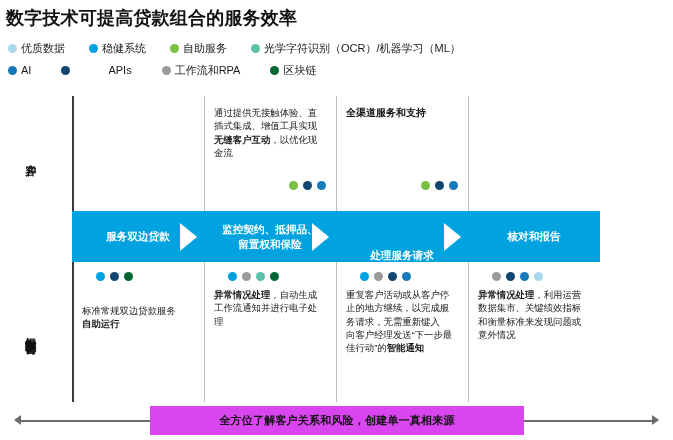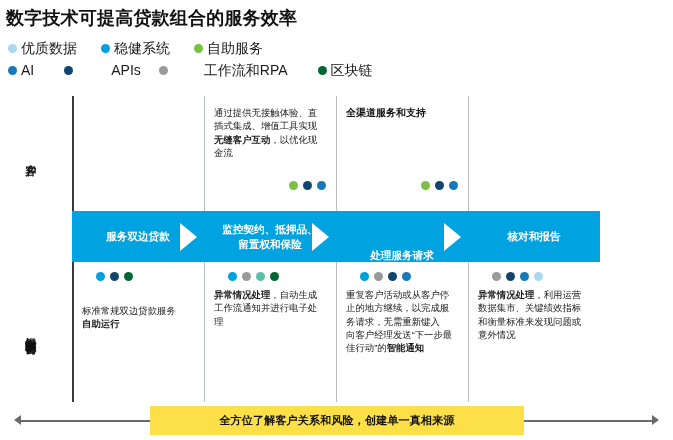--- a/index.html
+++ b/index.html
@@ -21,21 +21,21 @@
   
   .legend { position: absolute; left: 8px; top: 39px; width: 660px; }
   .legend-row { display: flex; align-items: center; height: 18px; }
   .legend-row.row2 { margin-top: 4px; }
   .legend-item { display: flex; align-items: center; white-space: nowrap; }
   .legend-dot {
     width: 9px; height: 9px; border-radius: 50%;
     display: inline-block; flex: 0 0 auto;
   }
   .legend-label {
-    font-size: 14px; color: #1a1a1a; margin-left: 4px; line-height: 1;
+    font-size: 11px; color: #1a1a1a; margin-left: 4px; line-height: 1;
   }
 
   
   .axis-v {
     position: absolute; left: 72px; top: 96px;
     width: 1.6px; height: 306px; background: #3a3a3a;
   }
   .col-div {
     position: absolute; width: 1px; background: #b9bcc0;
   }
@@ -89,21 +89,21 @@
   .footer-arrow-l, .footer-arrow-r {
     position: absolute; top: 415px;
     width: 0; height: 0;
     border-top: 5px solid transparent;
     border-bottom: 5px solid transparent;
   }
   .footer-arrow-l { left: 14px; border-right: 7px solid #6b6b6b; }
   .footer-arrow-r { left: 652px; border-left: 7px solid #6b6b6b; }
   .footer-box {
     position: absolute; left: 150px; top: 406px;
-    width: 374px; height: 29px; background: #fde047;
+    width: 374px; height: 29px; background: #d946ef;
     display: flex; align-items: center; justify-content: center;
   }
   .footer-text {
     font-size: 11px; font-weight: bold; color: #121212; letter-spacing: .2px;
   }
 </style>
 </head>
 <body>
 
 <div id="root">
@@ -117,31 +117,35 @@
           <span class="legend-label">优质数据</span>
         </div>
         <div class="legend-item" style="margin-left: 24px;">
           <span class="legend-dot" style="background: rgb(0, 160, 225);"></span>
           <span class="legend-label">稳健系统</span>
         </div>
         <div class="legend-item" style="margin-left: 24px;">
           <span class="legend-dot" style="background: rgb(122, 193, 67);"></span>
           <span class="legend-label">自助服务</span>
         </div>
+        <div class="legend-item" style="margin-left: 24px;">
+          <span class="legend-dot" style="background: rgb(92, 191, 168);"></span>
+          <span class="legend-label">光学字符识别（OCR）/机器学习（ML）</span>
+        </div>
       </div>
     <div class="legend-row row2" id="legend-row-2">
         <div class="legend-item" style="margin-left: 0px;">
           <span class="legend-dot" style="background: rgb(24, 121, 184);"></span>
           <span class="legend-label">AI</span>
         </div>
         <div class="legend-item" style="margin-left: 30px; gap: 34px;">
           <span class="legend-dot" style="background: rgb(18, 69, 110);"></span>
           <span class="legend-label">APIs</span>
         </div>
-        <div class="legend-item" style="margin-left: 18px; gap: 32px;">
+        <div class="legend-item" style="margin-left: 30px;">
           <span class="legend-dot" style="background: rgb(154, 154, 154);"></span>
           <span class="legend-label">工作流和RPA</span>
         </div>
         <div class="legend-item" style="margin-left: 30px;">
           <span class="legend-dot" style="background: rgb(0, 102, 51);"></span>
           <span class="legend-label">区块链</span>
         </div>
       </div>
   </div>
 

